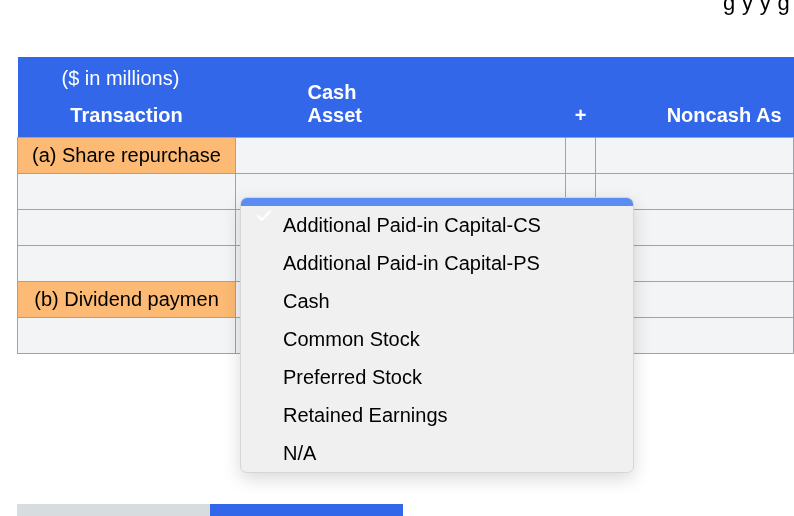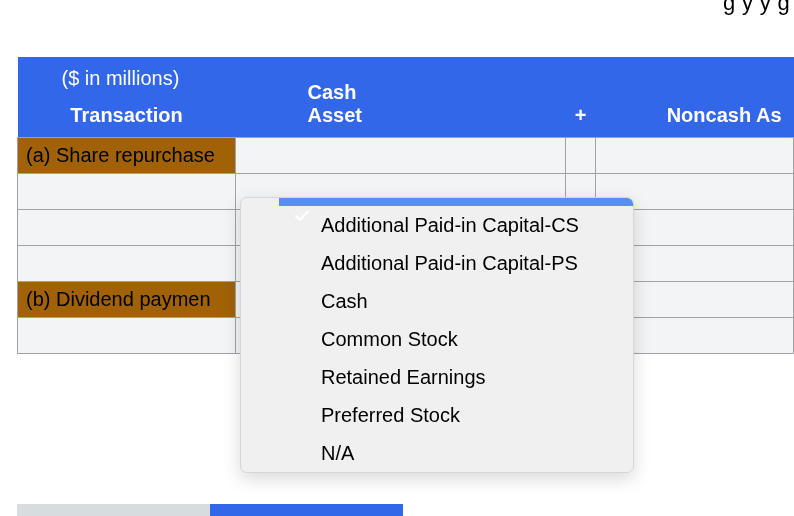--- a/index.html
+++ b/index.html
@@ -49,39 +49,39 @@
       white-space: nowrap;
     }
     .body-row td {
       border: 1px solid #9fa3a7;
       background: #f3f4f5;
       height: 36px;
       padding: 4px 8px;
       font-size: 20px;
     }
     .body-row td.clear {
-      background: #a16207;
+      background: #fdba74;
+      text-align: center;
     }
     .col1 { width: 218px; }
     .col2 { width: 330px; }
     .col3 { width: 30px;  }
     .col4 { }
 
     .dropdown {
       position: absolute;
       top: 197px;
       left: 240px;
       width: 394px;
       background: #f0f0f0;
       border: 1px solid #d6d6d6;
       border-radius: 7px;
       box-shadow: 0 6px 18px rgba(0,0,0,0.15);
       overflow: hidden;
       z-index: 10;
-      padding-left: 38px;
     }
     .dropdown-item {
       padding: 4px 10px 4px 42px;
       font-size: 20px;
       line-height: 30px;
       color: #000;
       position: relative;
       cursor: pointer;
     }
     .dropdown-item.selected {
@@ -189,21 +189,21 @@
       <svg width="18" height="18" viewBox="0 0 24 24" fill="none" stroke="white" stroke-width="3" stroke-linecap="round" stroke-linejoin="round">
           <polyline points="20 6 9 17 4 12"></polyline>
         </svg>
     </span>
     <span></span>
   </div>
   <div class="dropdown-item"><span>Additional Paid-in Capital-CS</span></div>
   <div class="dropdown-item"><span>Additional Paid-in Capital-PS</span></div>
   <div class="dropdown-item"><span>Cash</span></div>
   <div class="dropdown-item"><span>Common Stock</span></div>
+  <div class="dropdown-item"><span>Preferred Stock</span></div>
   <div class="dropdown-item"><span>Retained Earnings</span></div>
-  <div class="dropdown-item"><span>Preferred Stock</span></div>
   <div class="dropdown-item"><span>N/A</span></div>
 </div>
 
 <div class="bottom-strip">
   <div class="gray-seg"></div>
   <div class="blue-seg"></div>
 </div>
 
 </body></html>

